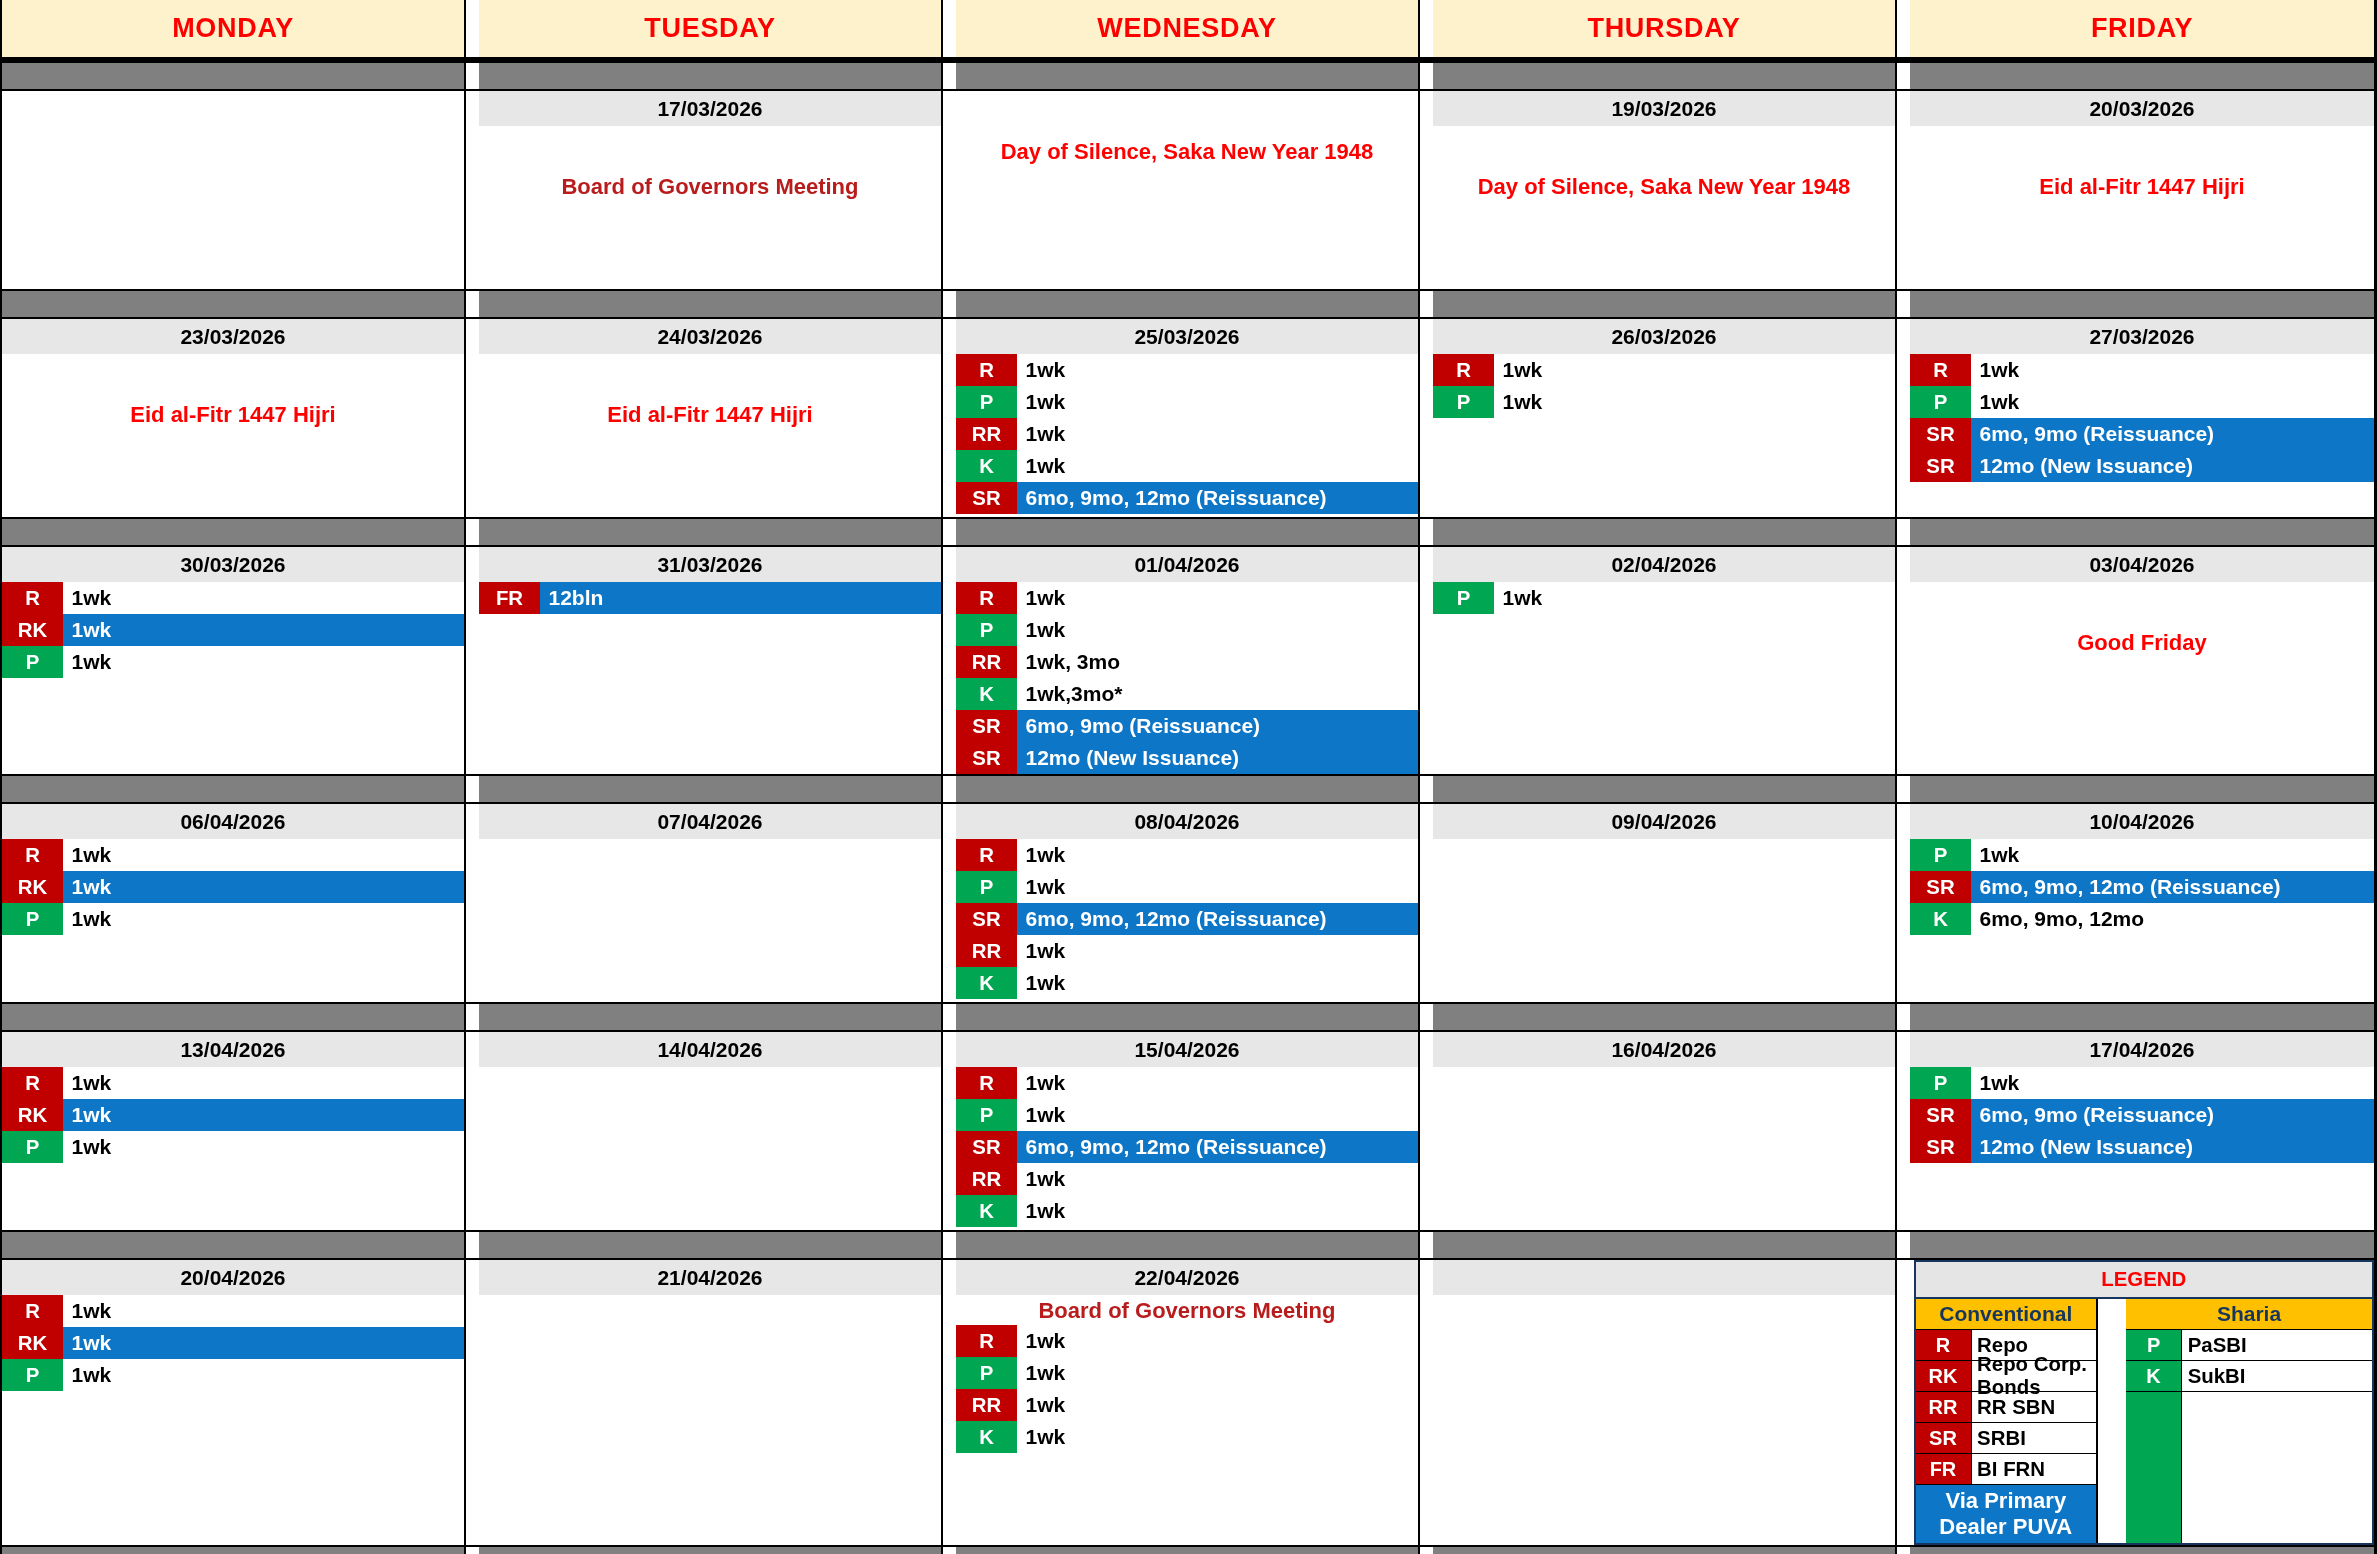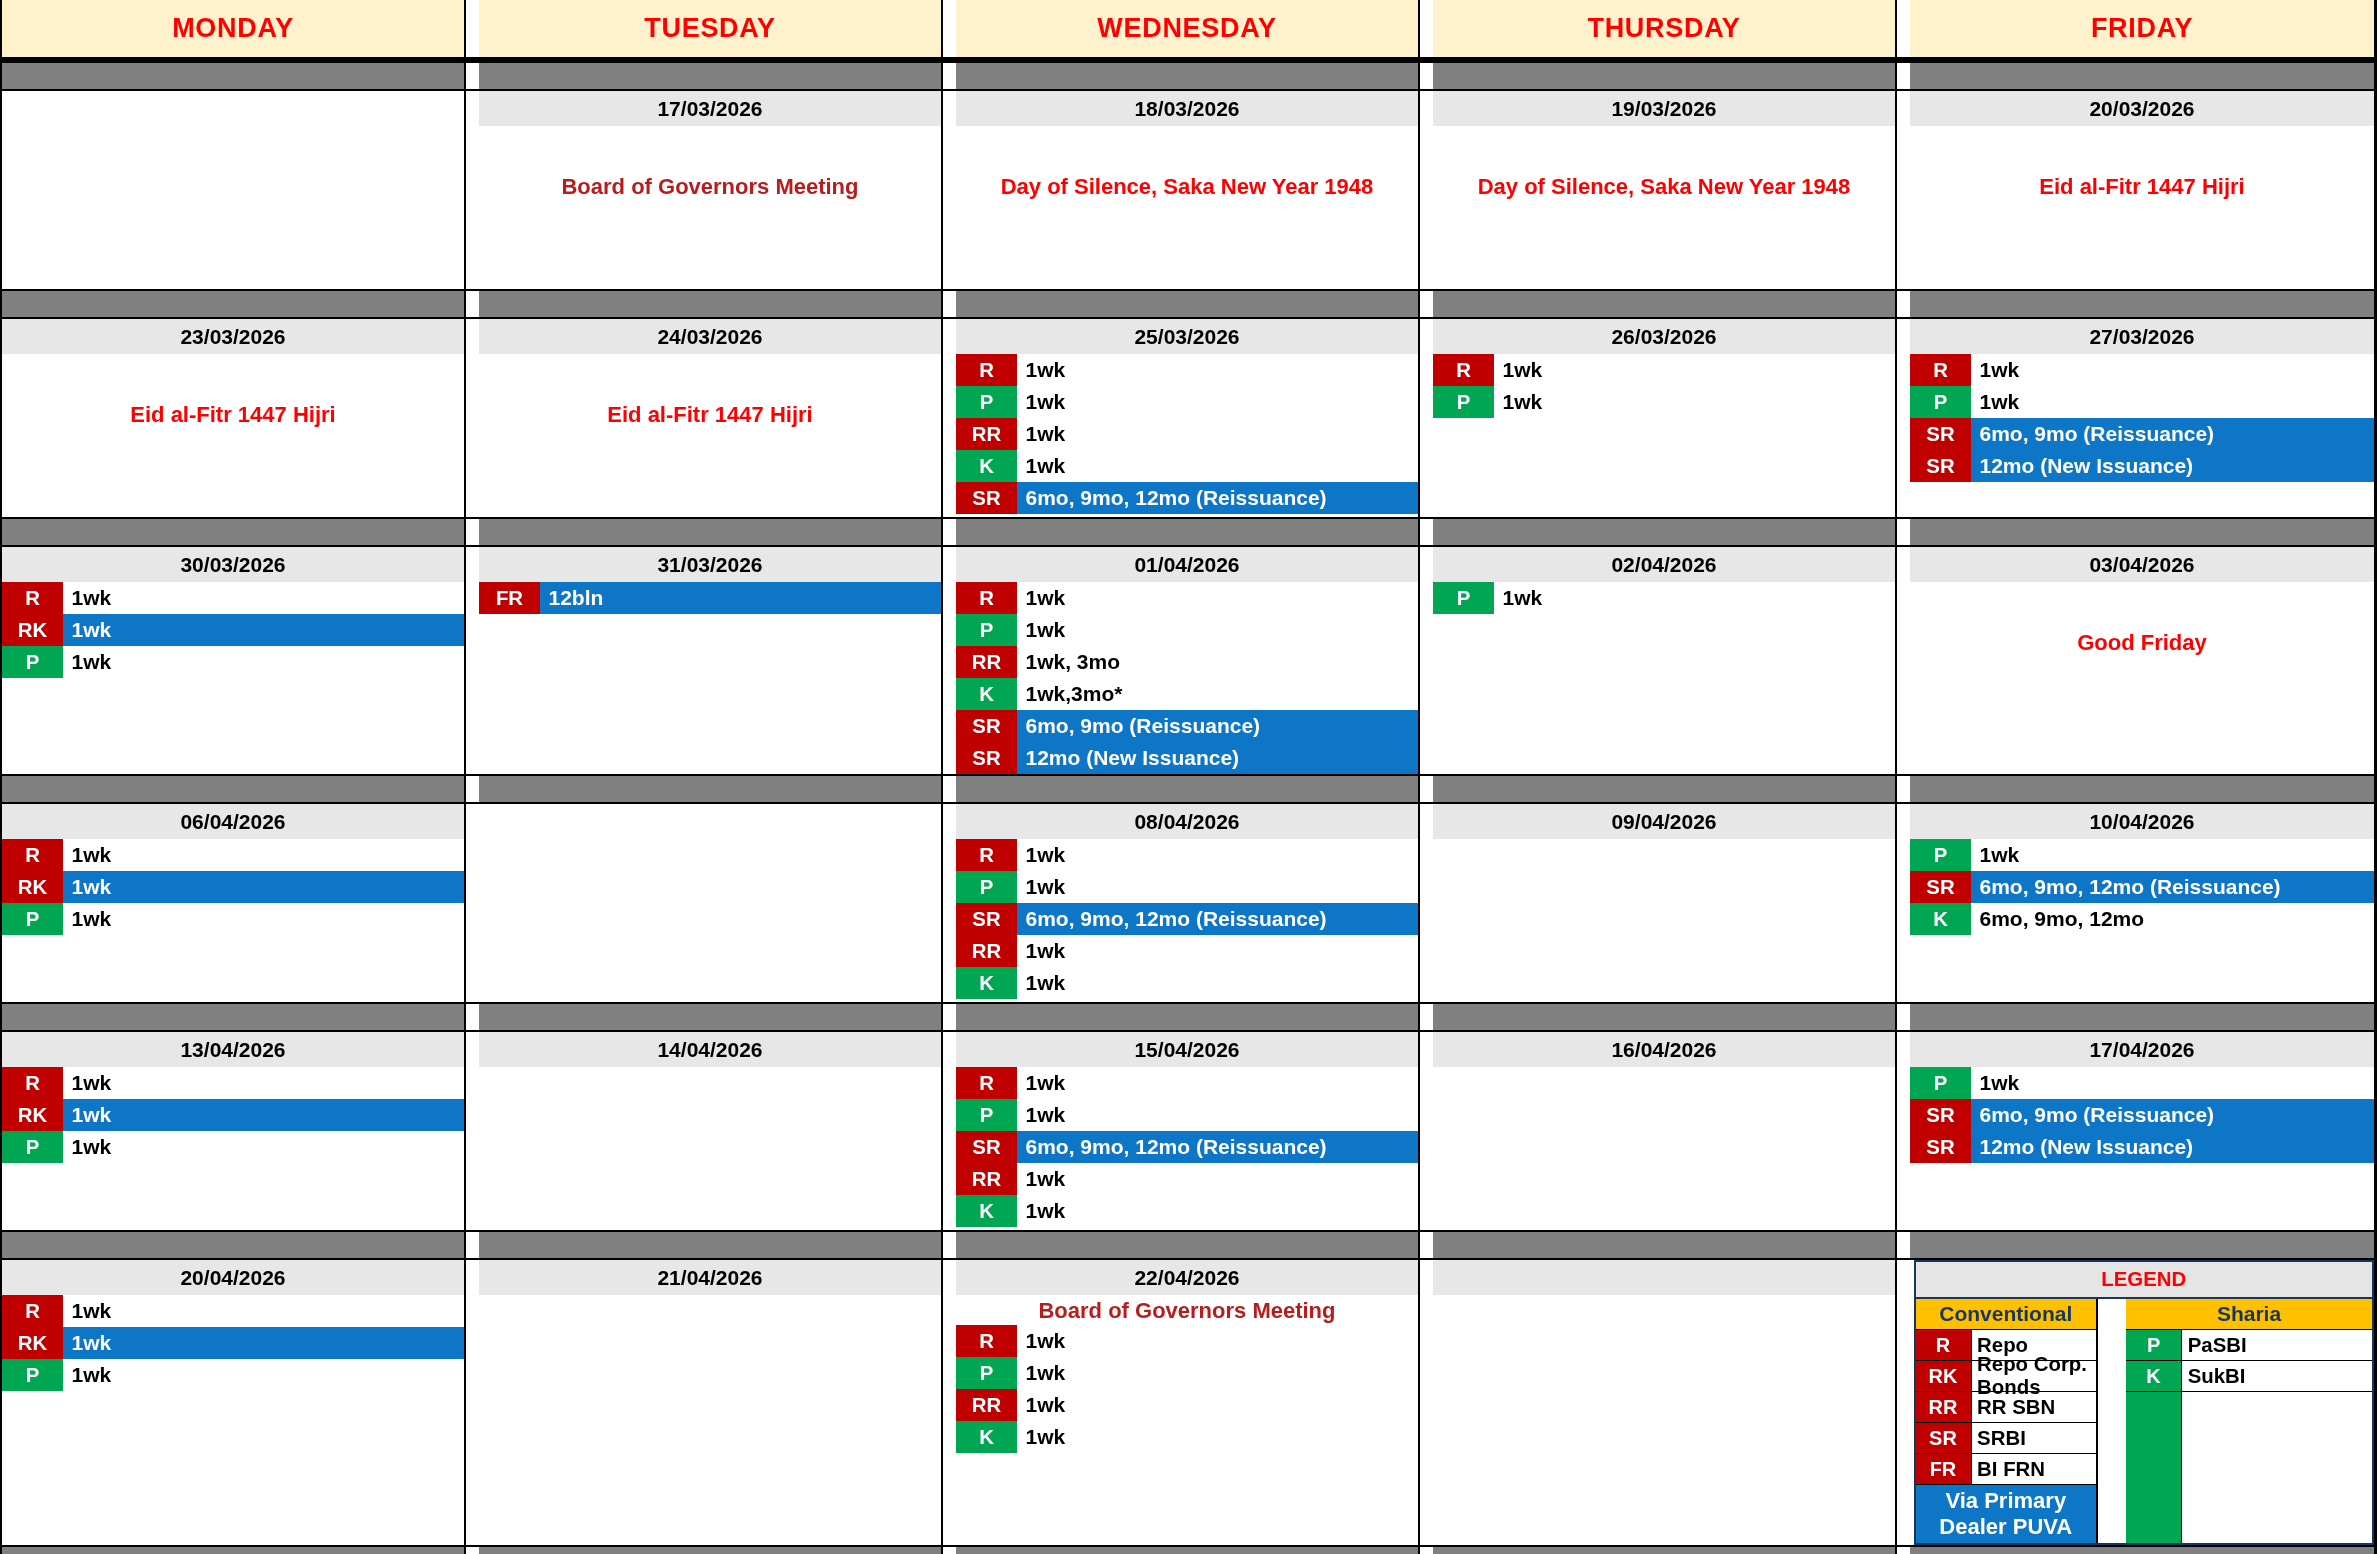--- a/index.html
+++ b/index.html
@@ -86,21 +86,20 @@
         <div class="cell">
           <div class="content"></div>
         </div>
         <div class="cell">
           <div class="dateband">17/03/2026</div>
           <div class="content">
             <div class="note meeting">Board of Governors Meeting</div>
           </div>
         </div>
         <div class="cell">
-          <div class="dateband">18/03/2026</div>
           <div class="content">
             <div class="note holiday">Day of Silence, Saka New Year 1948</div>
           </div>
         </div>
         <div class="cell">
           <div class="dateband">19/03/2026</div>
           <div class="content">
             <div class="note holiday">Day of Silence, Saka New Year 1948</div>
           </div>
         </div>
@@ -292,20 +291,21 @@
               <div class="tag" style="background: rgb(192, 0, 0);">RK</div>
               <div class="lbl">1wk</div>
             </div>
             <div class="event">
               <div class="tag" style="background: rgb(0, 166, 81);">P</div>
               <div class="lbl">1wk</div>
             </div>
           </div>
         </div>
         <div class="cell">
+          <div class="dateband">07/04/2026</div>
           <div class="content"></div>
         </div>
         <div class="cell">
           <div class="dateband">08/04/2026</div>
           <div class="content">
             <div class="event">
               <div class="tag" style="background: rgb(192, 0, 0);">R</div>
               <div class="lbl">1wk</div>
             </div>
             <div class="event">

